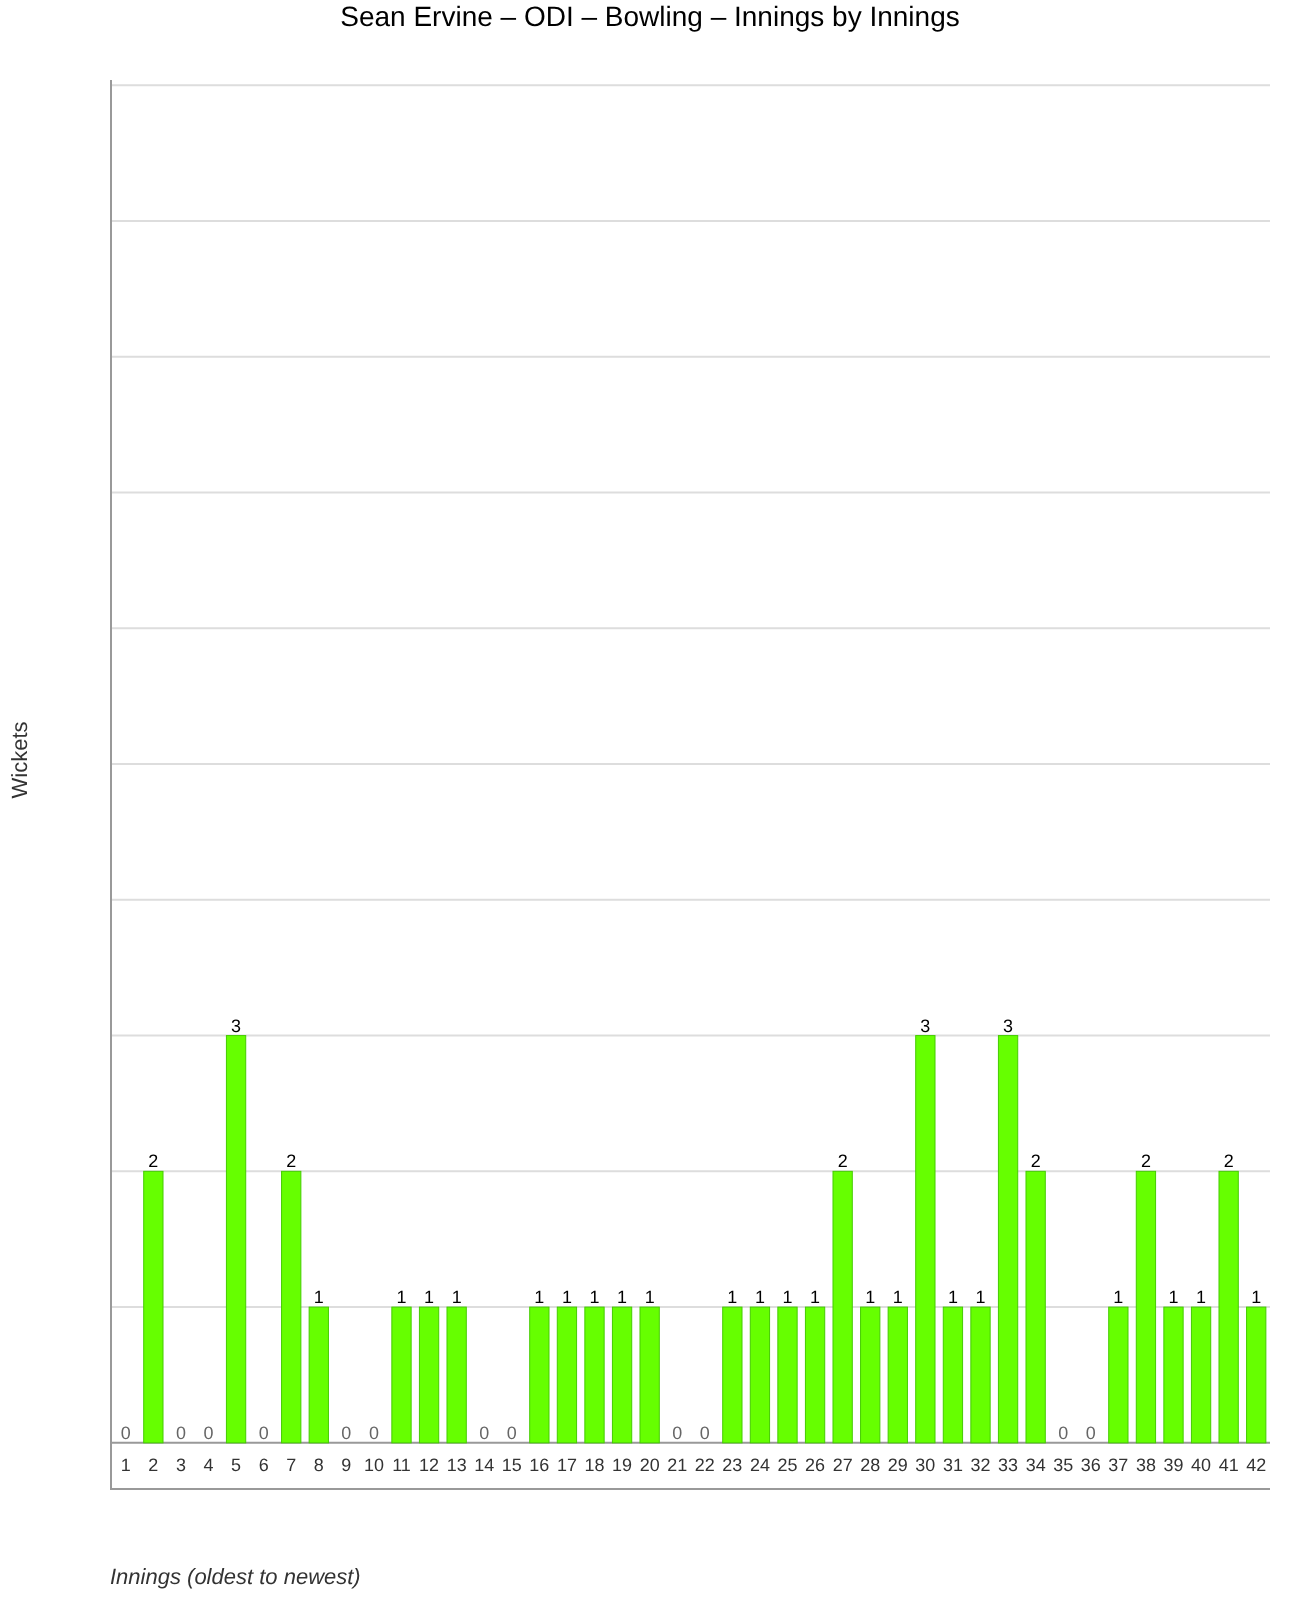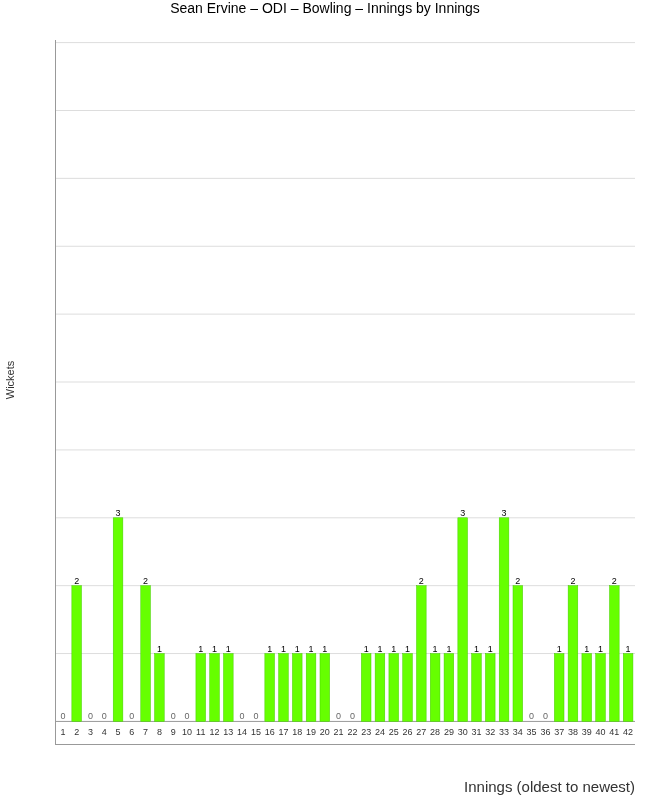--- a/index.html
+++ b/index.html
@@ -48,23 +48,23 @@
       transform: rotate(-90deg);
       white-space: nowrap;
       font-size: 11px;
       color: #333;
     }
     .x-axis-label {
       position: absolute;
       bottom: 5px;
       left: 55px;
       right: 15px;
-      text-align: right;
-      font-size: 15px;
+      font-size: 11px;
       color: #333;
+      font-style: italic;
     }
     .bars-svg {
       position: absolute;
       top: 0; left: 0; right: 0; bottom: 0;
       width: 100%;
       height: 100%;
     }
     .copyright {
       position: absolute;
       bottom: 2px;

